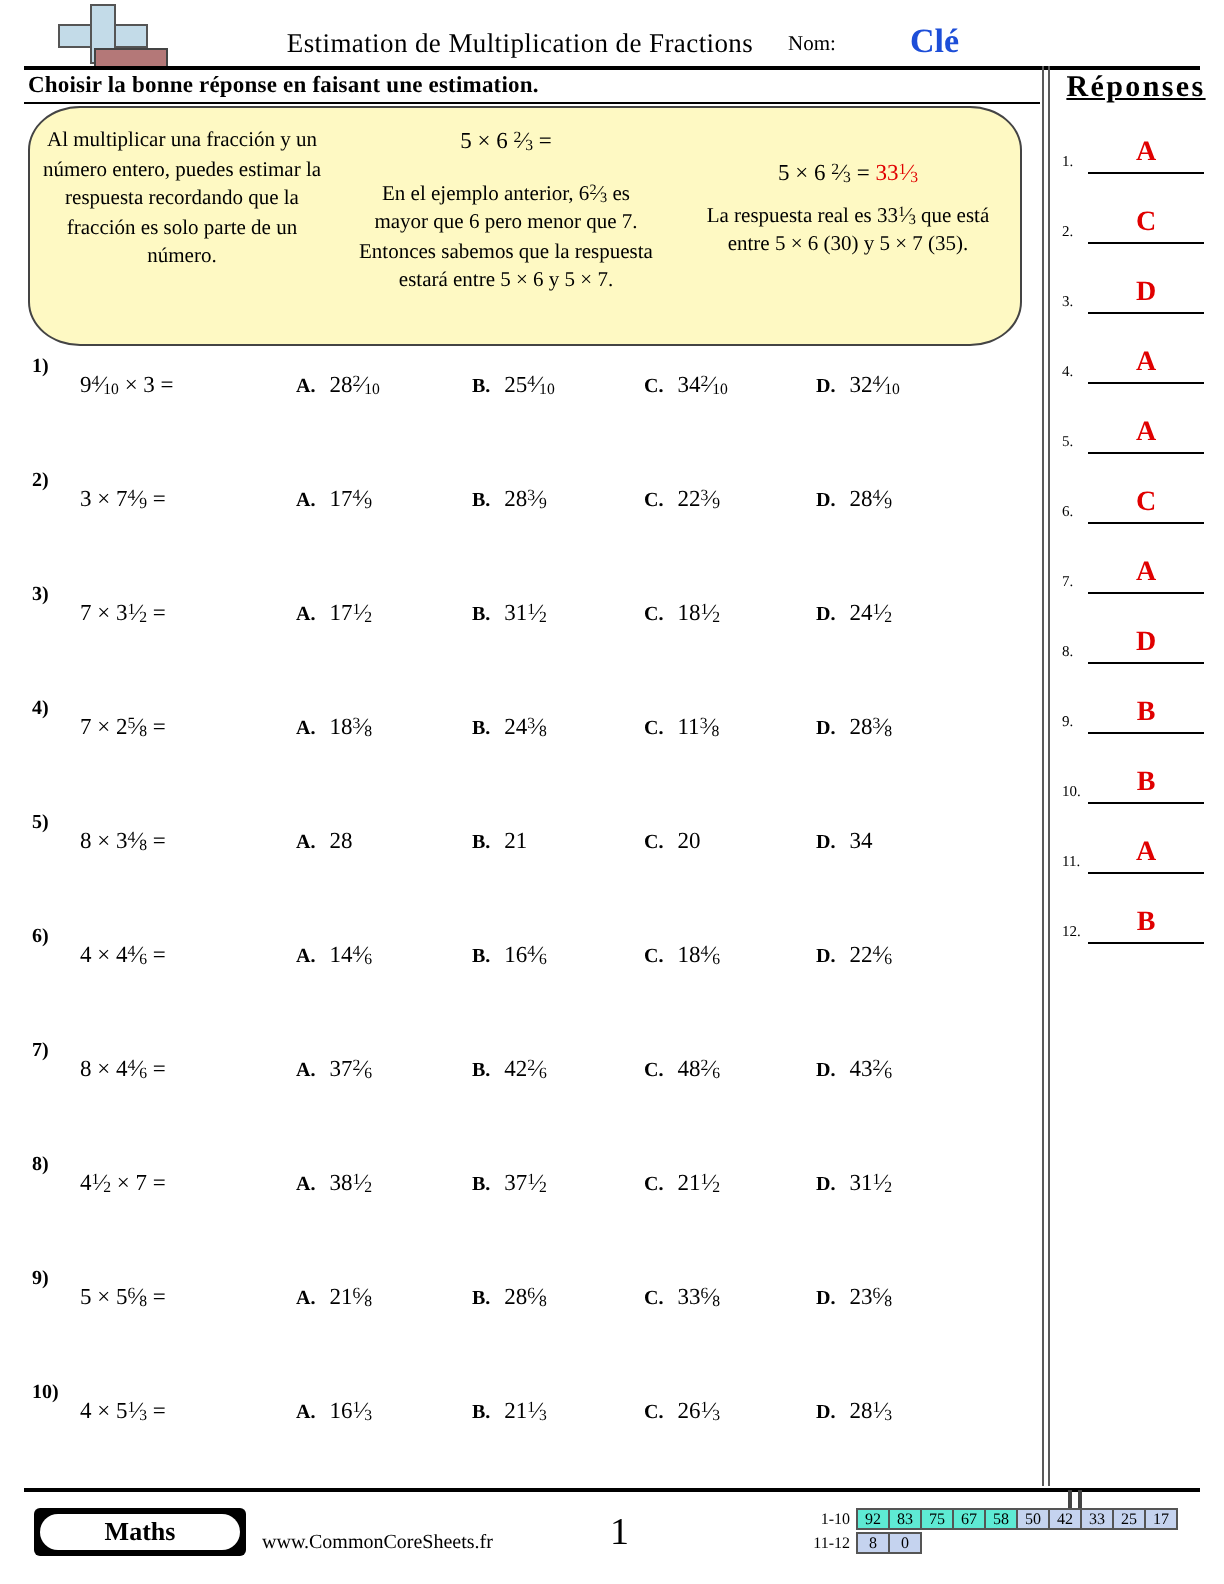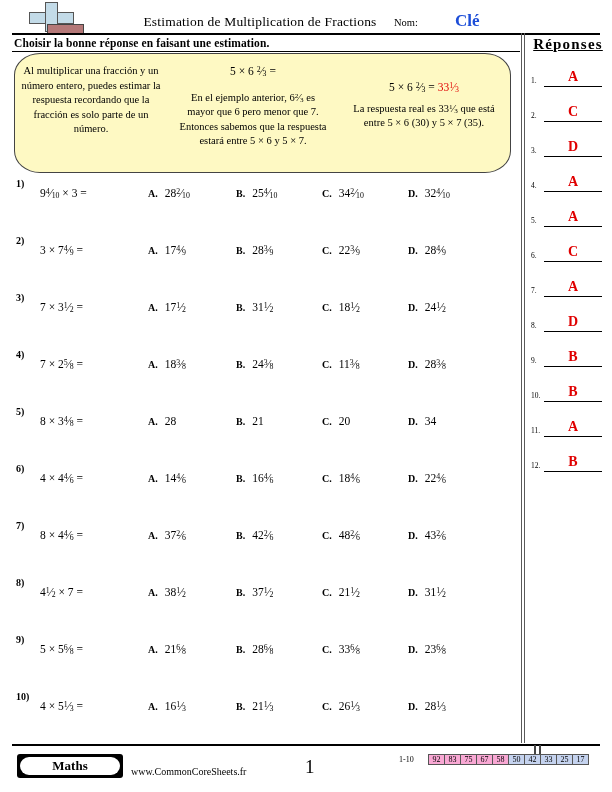--- a/index.html
+++ b/index.html
@@ -201,30 +201,30 @@
   .pagenum {
     position: absolute; left: 305px; top: 756px;
     font-size: 19px;
   }
   .scoretable {
     position: absolute; left: 399px; top: 754px;
     font-size: 8px;
   }
   .scorerow { display: flex; align-items: stretch; height: 11px; margin-bottom: 1px; }
   .scorelabel {
-    width: 26px; text-align: left; padding-right: 4px;
+    width: 26px; text-align: right; padding-right: 4px;
     font-size: 8px; line-height: 11px;
   }
   .scorecell {
     width: 17px; line-height: 10px; height: 11px;
     border: 1px solid #555;
     box-sizing: border-box;
     text-align: center;
     font-size: 8px;
-    background: #f9a8d4;
+    background: #5eead4;
     margin-left: -1px;
   }
   .scorecell.hl { background: #c5d3ef; }
   .score-tick {
     position: absolute; left: 135px; top: -9px;
     width: 2px; height: 9px; background: #444;
   }
   .score-tick2 {
     position: absolute; left: 140px; top: -9px;
     width: 2px; height: 9px; background: #444;
@@ -450,13 +450,20 @@
         <div class="scorecell">75</div>
         <div class="scorecell">67</div>
         <div class="scorecell">58</div>
         <div class="scorecell hl">50</div>
         <div class="scorecell hl">42</div>
         <div class="scorecell hl">33</div>
         <div class="scorecell hl">25</div>
         <div class="scorecell hl">17</div>
       </div>
   </div>
+  <div class="scorerow">
+    <div class="scorelabel">11-12</div>
+    <div id="scorerow2" style="display:flex">
+        <div class="scorecell hl">8</div>
+        <div class="scorecell hl">0</div>
+      </div>
+  </div>
 </div>
 
 </body></html>

